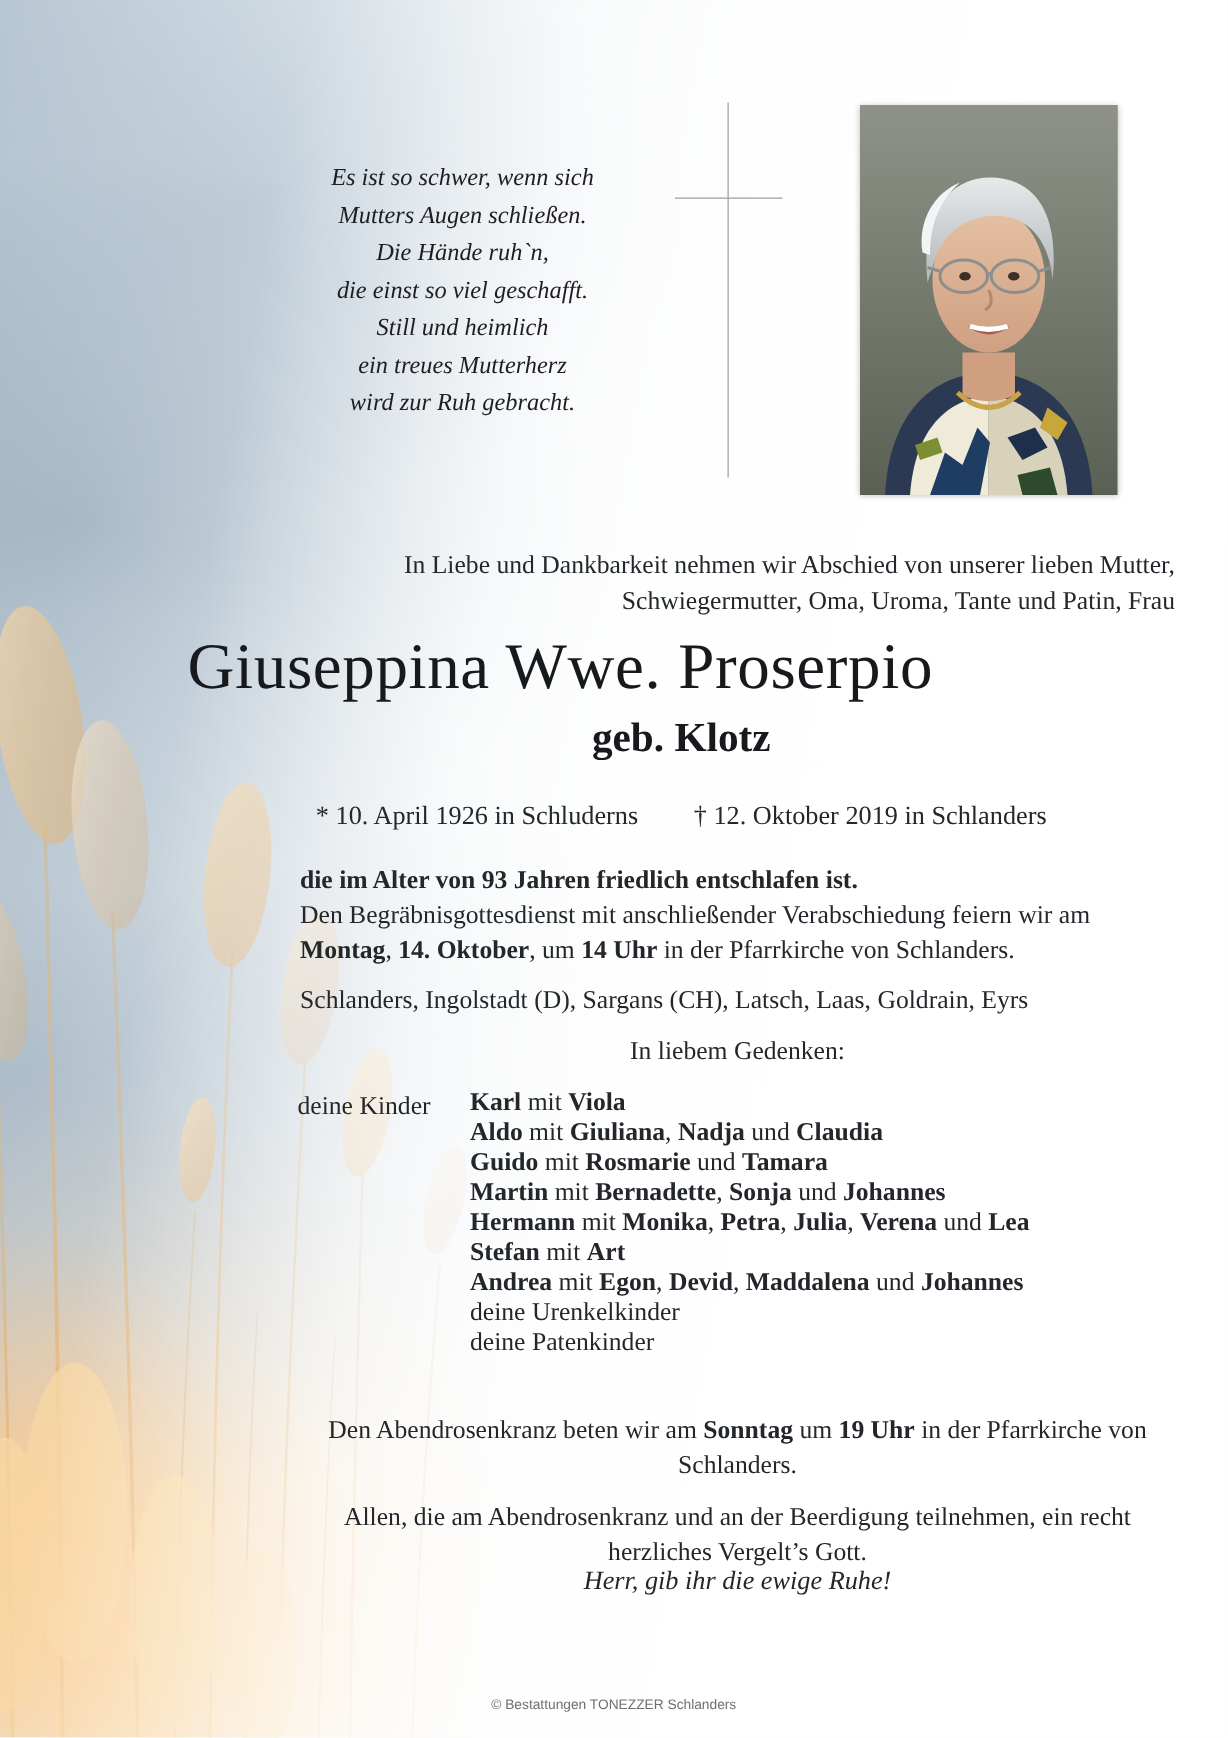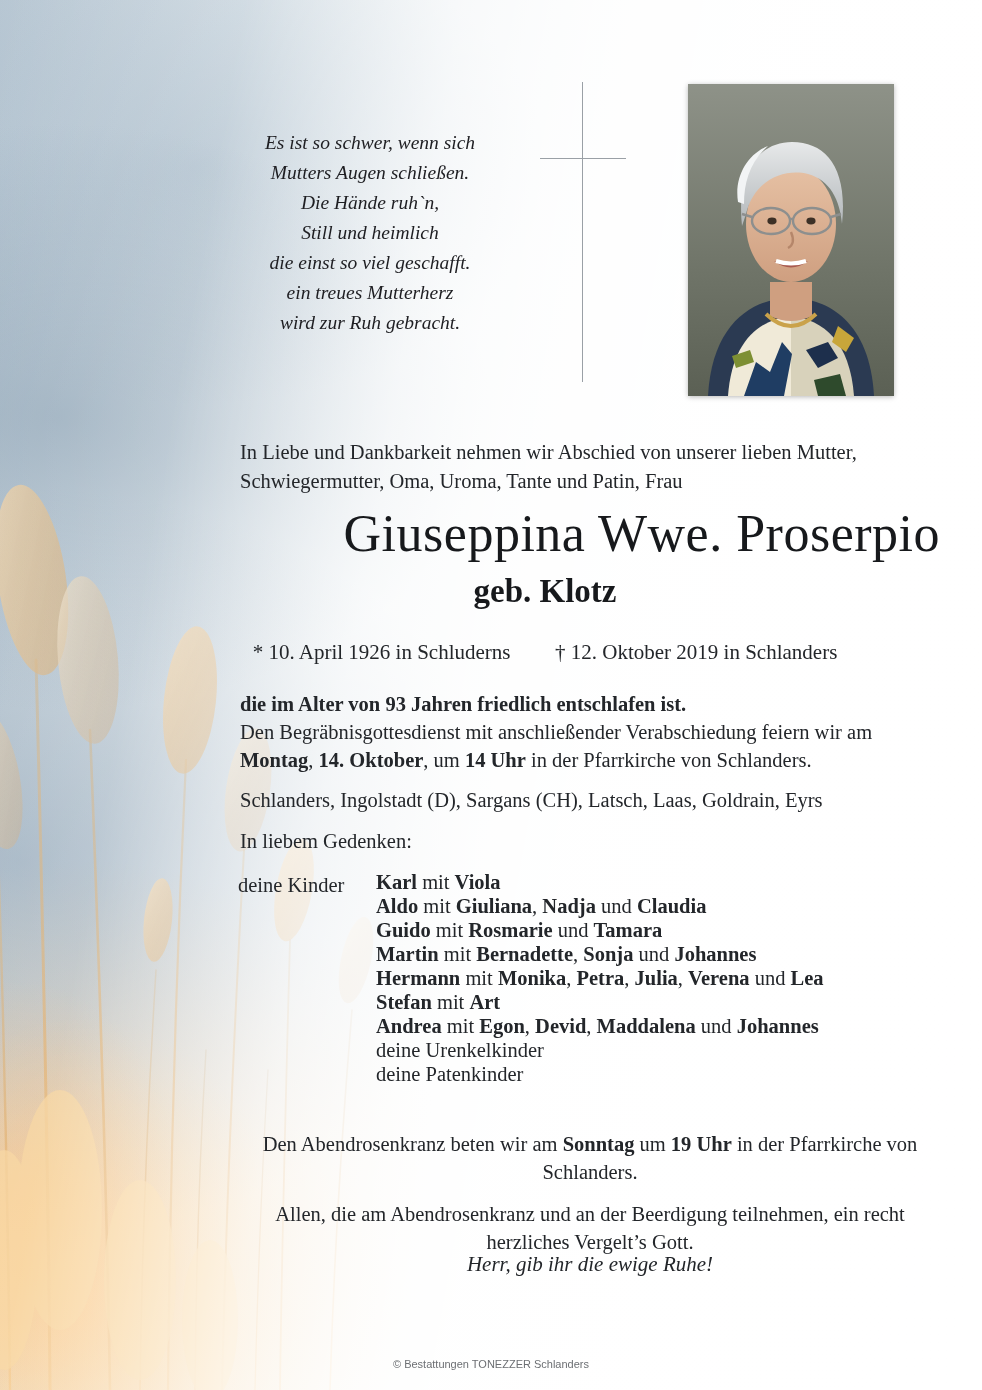--- a/index.html
+++ b/index.html
@@ -103,32 +103,32 @@
     overflow: hidden;
   }
   .portrait svg { display: block; }
 
   
   .intro {
     position: absolute;
     left: 240px;
     top: 438px;
     width: 700px;
-    text-align: left;
+    text-align: right;
     font-size: 20.5px;
     line-height: 29px;
     color: #23262a;
   }
 
   .name {
     position: absolute;
     left: 150px;
     top: 503px;
     width: 790px;
-    text-align: right;
+    text-align: left;
     font-size: 52px;
     line-height: 62px;
     letter-spacing: 0.5px;
     color: #17191c;
   }
   .maiden {
     position: absolute;
     left: 150px;
     top: 573px;
     width: 790px;
@@ -158,21 +158,21 @@
     color: #23262a;
   }
   .para.p1 { top: 690px; font-weight: bold; }
   .para.p2 { top: 718px; }
   .para.places { top: 786px; }
   .gedenken {
     position: absolute;
     left: 240px;
     top: 830px;
     width: 700px;
-    text-align: left;
+    text-align: center;
     font-size: 20.5px;
     color: #23262a;
   }
 
   .kinder {
     position: absolute;
     left: 238px;
     top: 870px;
     width: 710px;
     font-size: 20.5px;
@@ -290,22 +290,22 @@
       <ellipse cx="220" cy="990" rx="28" ry="80"></ellipse>
     </g>
   </svg>
 
   <div class="bg-fade"></div>
 
   <div class="verse">
     <div>Es ist so schwer, wenn sich</div>
     <div>Mutters Augen schließen.</div>
     <div>Die Hände ruh`n,</div>
+    <div>die einst so viel geschafft.</div>
     <div>Still und heimlich</div>
-    <div>die einst so viel geschafft.</div>
     <div>ein treues Mutterherz</div>
     <div>wird zur Ruh gebracht.</div>
   </div>
 
   <div class="cross">
     <div class="v"></div>
     <div class="h"></div>
   </div>
 
   <div class="portrait">

